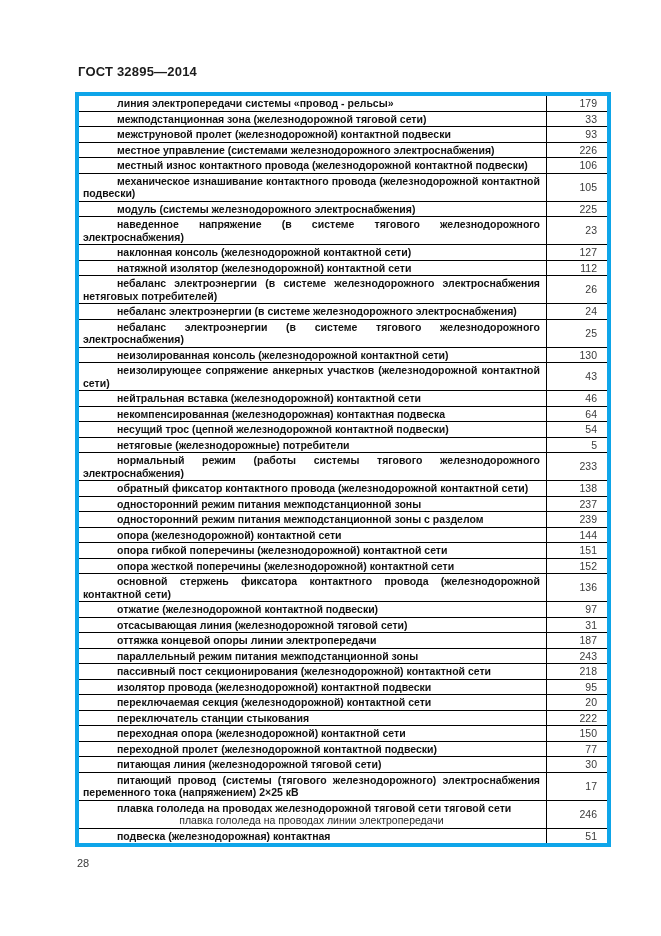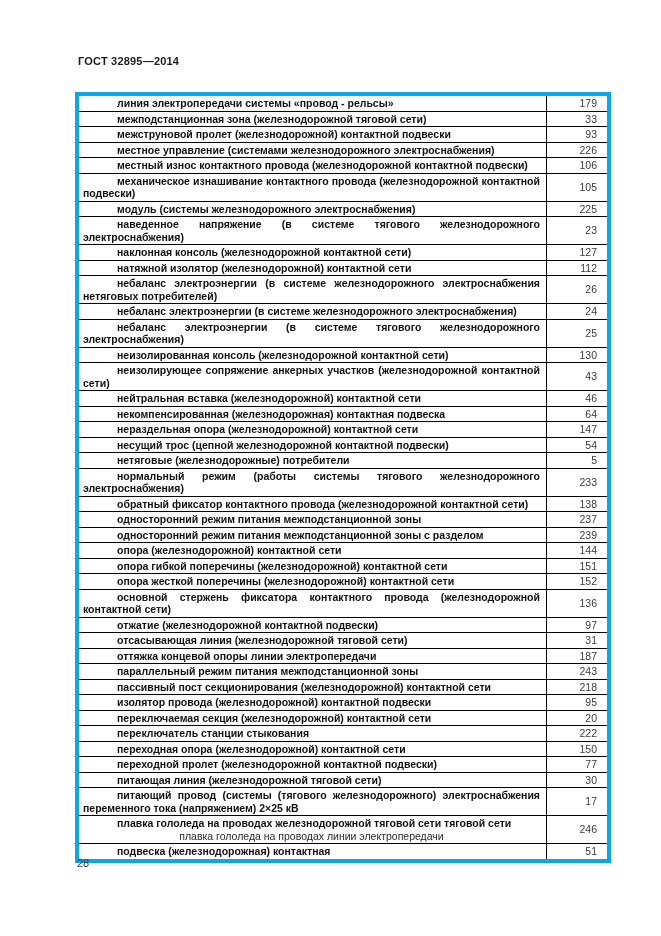--- a/index.html
+++ b/index.html
@@ -11,22 +11,22 @@
     position: relative;
     width: 661px;
     height: 936px;
     background: #ffffff;
     font-family: "Liberation Sans", "DejaVu Sans", sans-serif;
     overflow: hidden;
   }
   .doc-header {
     position: absolute;
     left: 78px;
-    top: 55px;
-    font-size: 11px;
+    top: 64px;
+    font-size: 13px;
     font-weight: 700;
     color: #1c1c1c;
     letter-spacing: 0.2px;
   }
   table.index-table {
     position: absolute;
     left: 75px;
     top: 92px;
     width: 536px;
     border-collapse: collapse;
@@ -141,24 +141,20 @@
         </tr>
         <tr>
           <td class="term-cell"><span>нейтральная вставка (железнодорожной) контактной сети</span></td>
           <td class="page-cell">46</td>
         </tr>
         <tr>
           <td class="term-cell"><span>некомпенсированная (железнодорожная) контактная подвеска</span></td>
           <td class="page-cell">64</td>
         </tr>
         <tr>
-          <td class="term-cell"><span>нераздельная опора (железнодорожной) контактной сети</span></td>
-          <td class="page-cell">147</td>
-        </tr>
-        <tr>
           <td class="term-cell"><span>несущий трос (цепной железнодорожной контактной подвески)</span></td>
           <td class="page-cell">54</td>
         </tr>
         <tr>
           <td class="term-cell"><span>нетяговые (железнодорожные) потребители</span></td>
           <td class="page-cell">5</td>
         </tr>
         <tr>
           <td class="term-cell"><span>нормальный режим (работы системы тягового железнодорожного электроснабжения)</span></td>
           <td class="page-cell">233</td>

